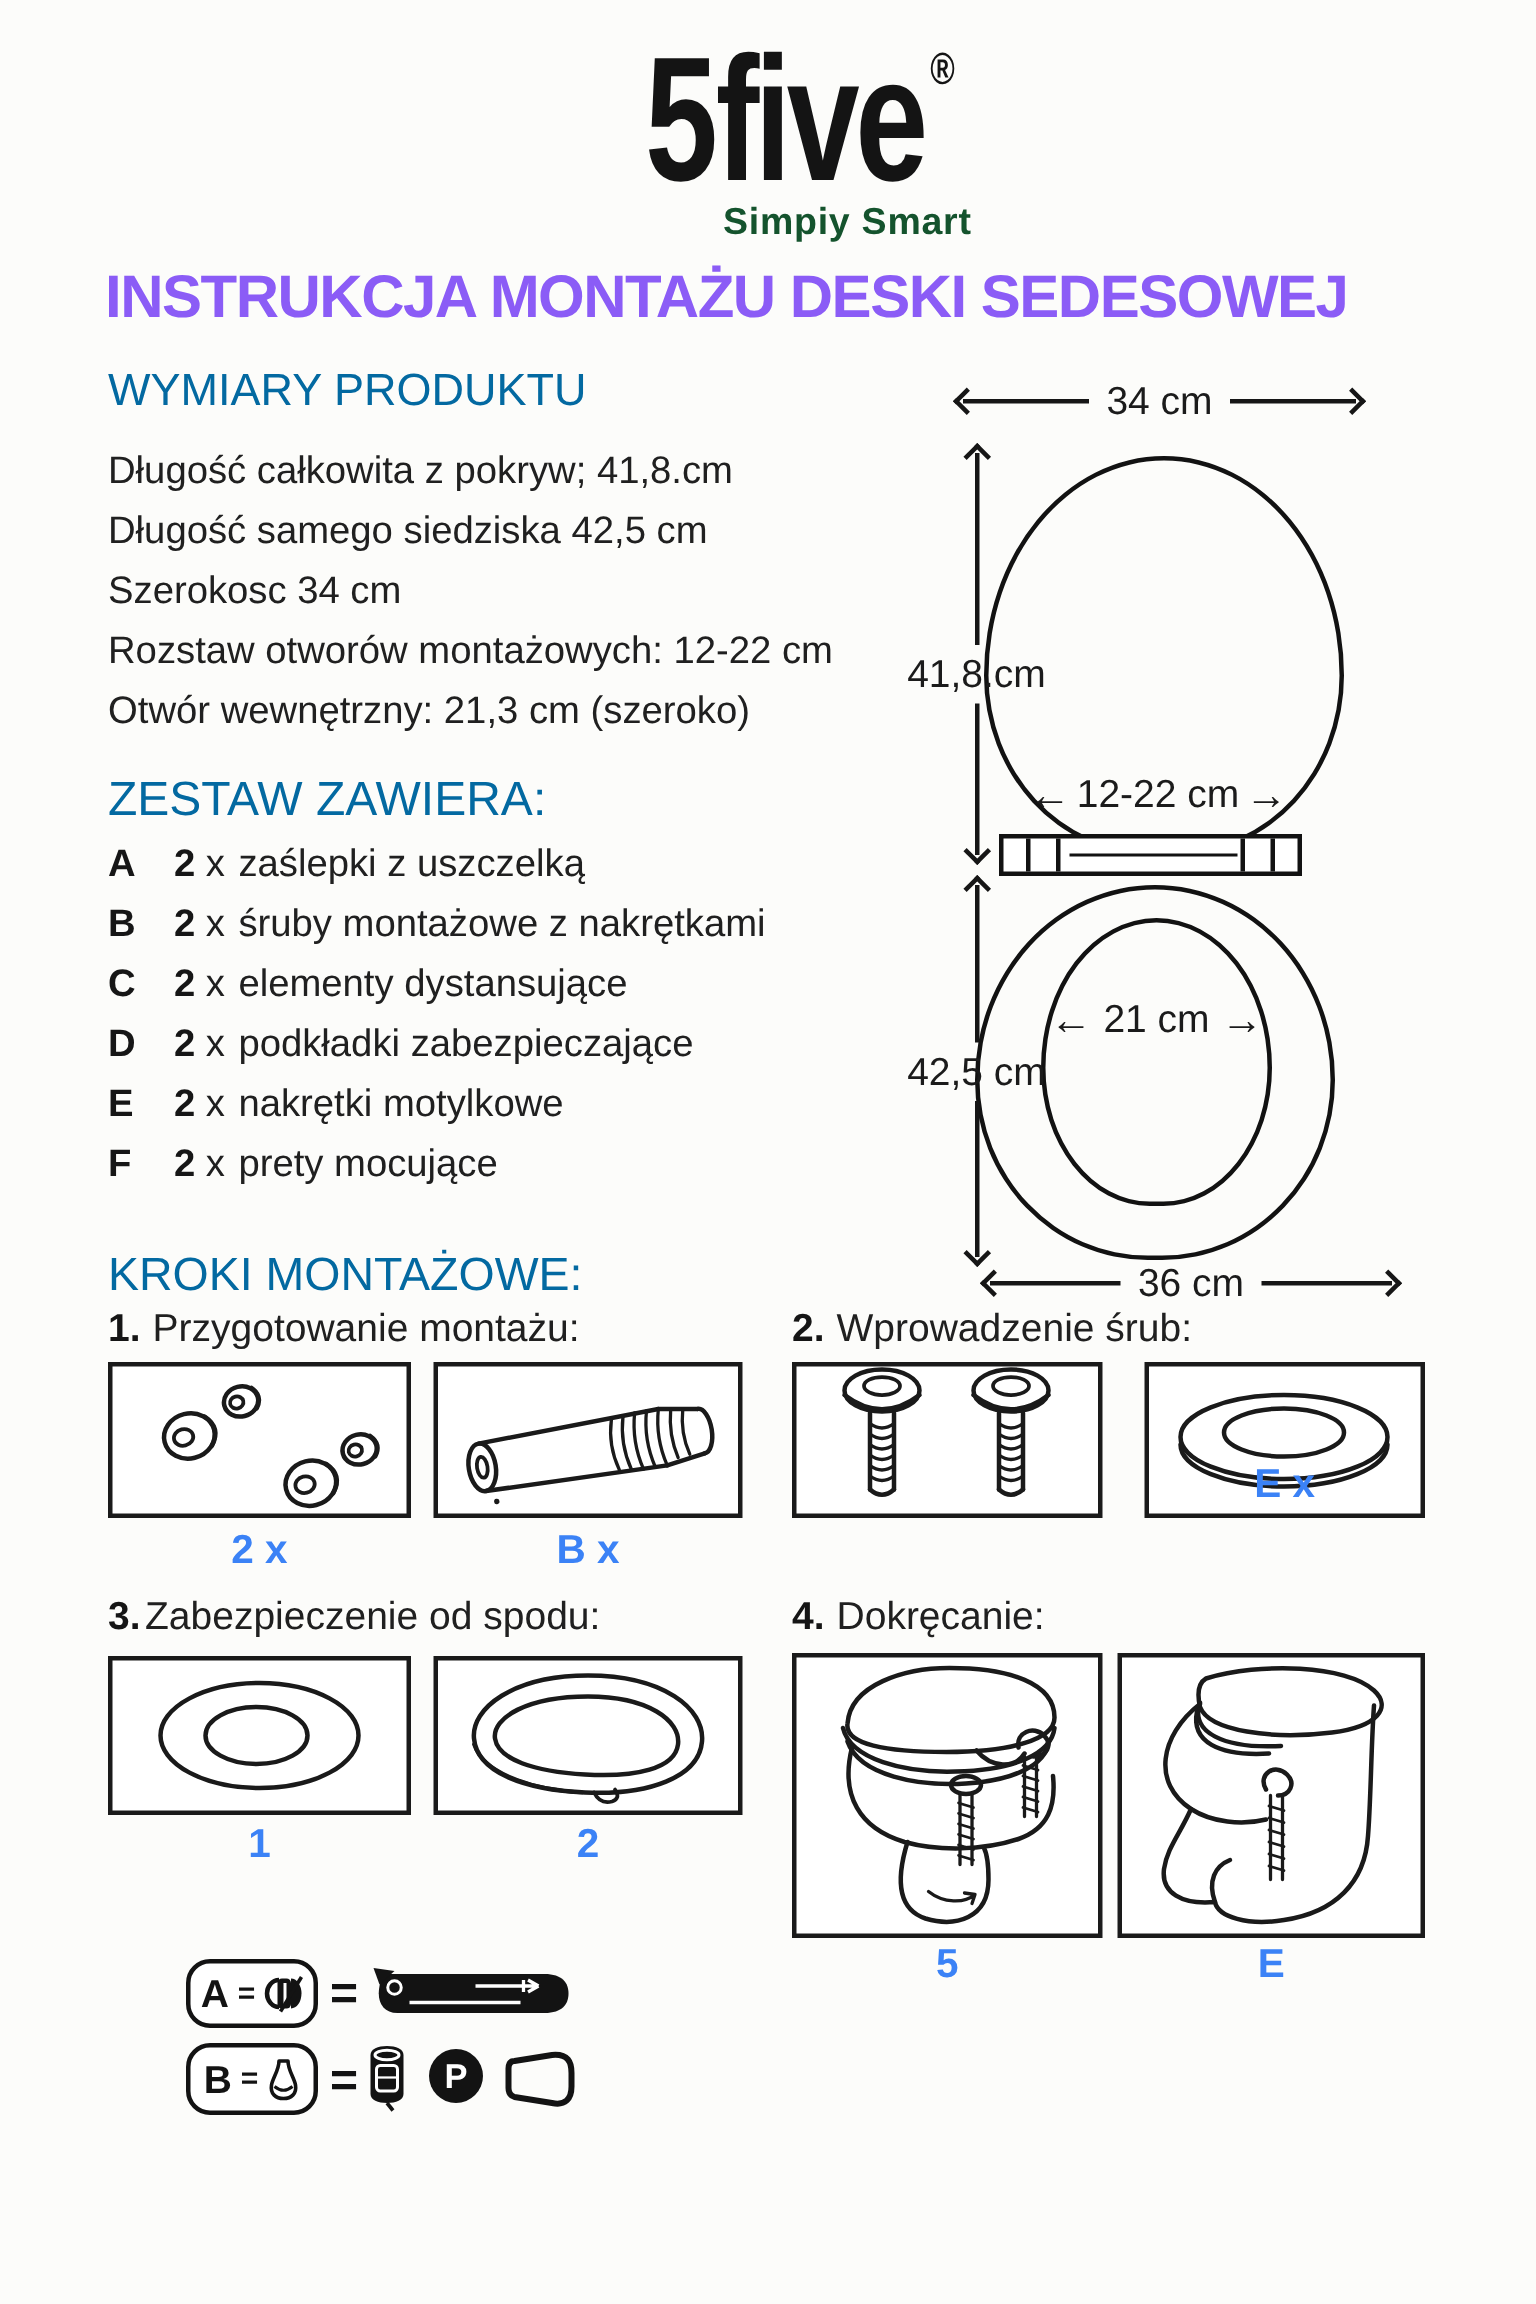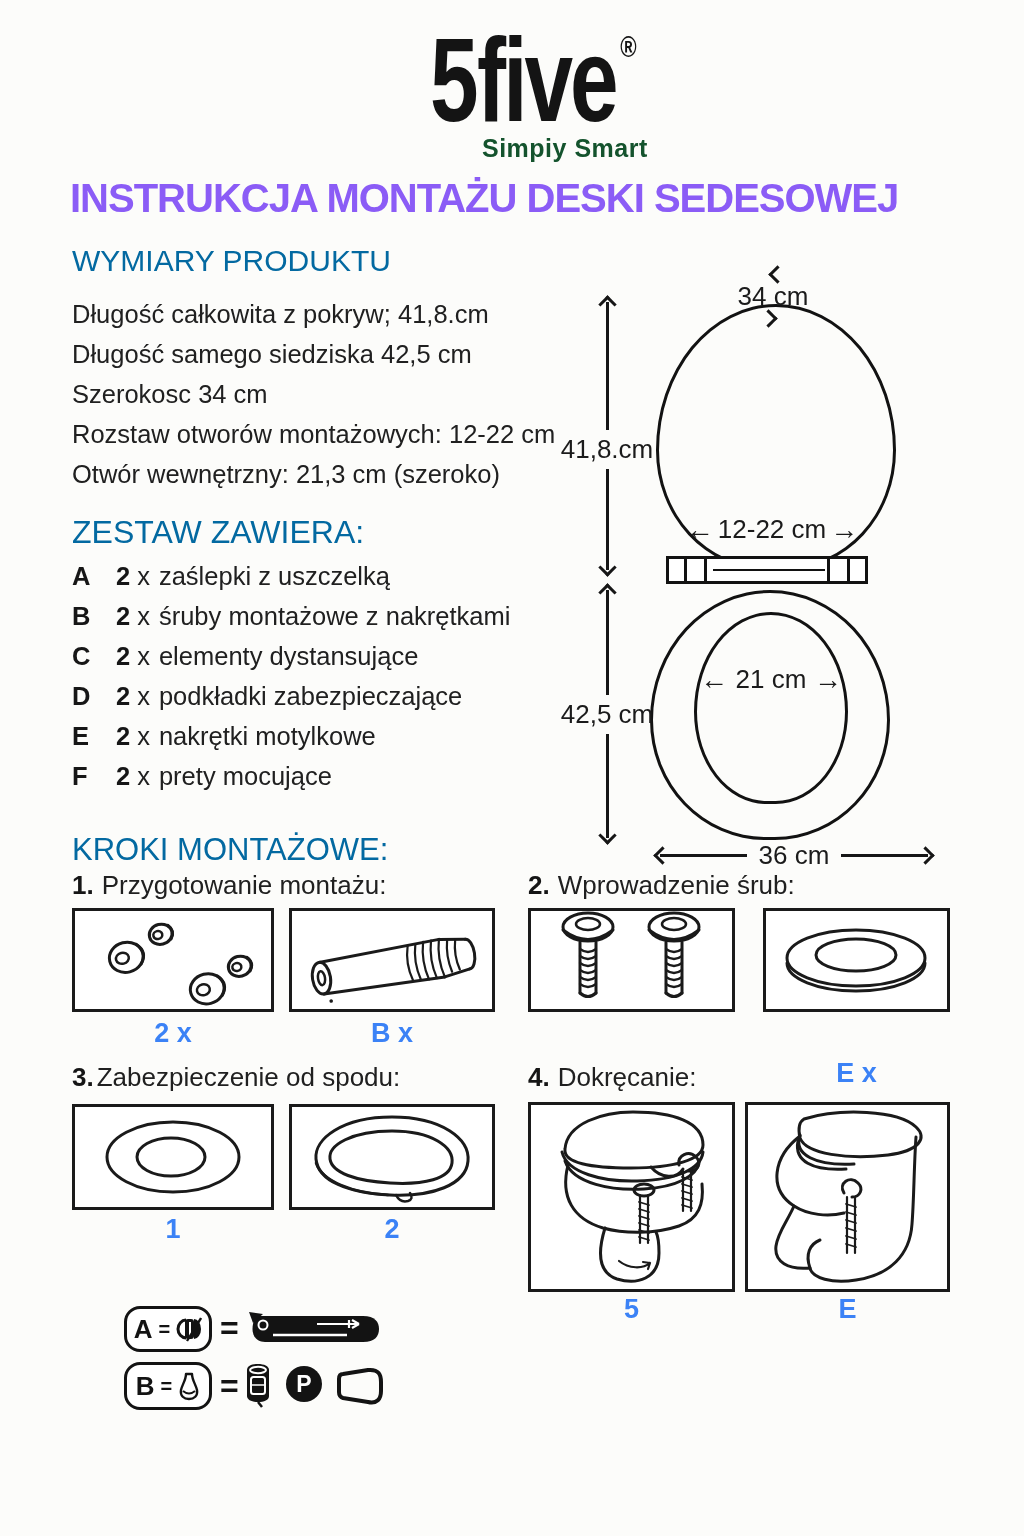--- a/index.html
+++ b/index.html
@@ -26,21 +26,21 @@
   .title { font-size:40px; font-weight:700; letter-spacing:-1px; color:#8b5cf6; white-space:nowrap; }
   .h2    { font-weight:400; color:#0369a1; white-space:nowrap; }
   .dim-row { font-size:25.5px; line-height:40px; white-space:nowrap; color:#202020; }
   .kit-row { font-size:25.5px; line-height:40px; white-space:nowrap; color:#202020; }
   .kl { display:inline-block; width:44px; font-weight:700; color:#161616; }
   .kq { font-weight:700; margin-right:7px; color:#161616; }
   .kx { margin-right:9px; }
 
   
   .hdim { display:flex; align-items:center; height:30px; }
-  .vdim { display:flex; flex-direction:column; align-items:center; }
+  .vdim { display:flex; flex-direction:column; align-items:center;margin-left:44px; }
   .ch { width:13px; height:13px; border-left:3px solid #161616; border-bottom:3px solid #161616; flex:none; }
   .ch.l { transform:rotate(45deg);  margin-right:-9px; }
   .ch.r { transform:rotate(225deg); margin-left:-9px; }
   .ch.u { transform:rotate(135deg); margin-bottom:-9px; }
   .ch.d { transform:rotate(315deg); margin-top:-9px; }
   .seg  { flex:1; height:3px; background:#161616; }
   .vseg { width:3px; background:#161616; }
   .hlabel { margin:0 12px; font-size:26px; white-space:nowrap; color:#1b1b1b; }
   .vlabel { font-size:26px; margin:4px 0; white-space:nowrap; color:#1b1b1b; }
 
@@ -127,21 +127,21 @@
       <span class="kl">D</span><span class="kq">2</span><span class="kx">x</span><span>podkładki zabezpieczające</span>
     </div>
     <div class="kit-row">
       <span class="kl">E</span><span class="kq">2</span><span class="kx">x</span><span>nakrętki motylkowe</span>
     </div>
     <div class="kit-row">
       <span class="kl">F</span><span class="kq">2</span><span class="kx">x</span><span>prety mocujące</span>
     </div>
   </div>
 
-  <div class="abs hdim" style="left:638px; top:268px; width:270px;flex-direction:column;">
+  <div class="abs hdim" style="left:638px; top:252px; width:270px;">
     <span class="ch l"></span>
       <span class="seg"></span>
     <span class="hlabel">34 cm</span>
     <span class="seg"></span>
       <span class="ch r"></span>
   </div>
 
   <div class="abs oval lid" style="left:656px; top:304px; width:240px; height:266px;"></div>
 
   <div class="abs vdim" style="left:559px; top:298px; width:96px; height:276px;">
@@ -255,21 +255,21 @@
   <div class="box" style="left:763px; top:908px; width:187px; height:104px;">
     <svg class="line-art" width="181" height="98" viewBox="0 0 181 98">
       <ellipse cx="90" cy="47" rx="69" ry="28"></ellipse>
       <path d="M21,52 a69,28 0 0 0 138,0"></path>
       <ellipse cx="90" cy="44" rx="40" ry="16"></ellipse>
     </svg>
   </div>
 
   <div class="box-label" style="left:72px;  top:1018px; width:202px;">2 x</div>
   <div class="box-label" style="left:289px; top:1018px; width:206px;">B x</div>
-  <div class="box-label" style="left:763px; top:1058px; width:187px;">E x</div>
+  <div class="box-label" style="left:763px; top:974px; width:187px;">E x</div>
 
   <div class="abs stepH nosp" style="left:72px; top:1062px;">
     <b>3.</b><span>Zabezpieczenie od spodu:</span>
   </div>
   <div class="abs stepH" style="left:528px; top:1062px;">
     <b>4.</b><span>Dokręcanie:</span>
   </div>
 
   <div class="box" style="left:72px; top:1104px; width:202px; height:106px;">
     <svg class="line-art" width="196" height="100" viewBox="0 0 196 100">

